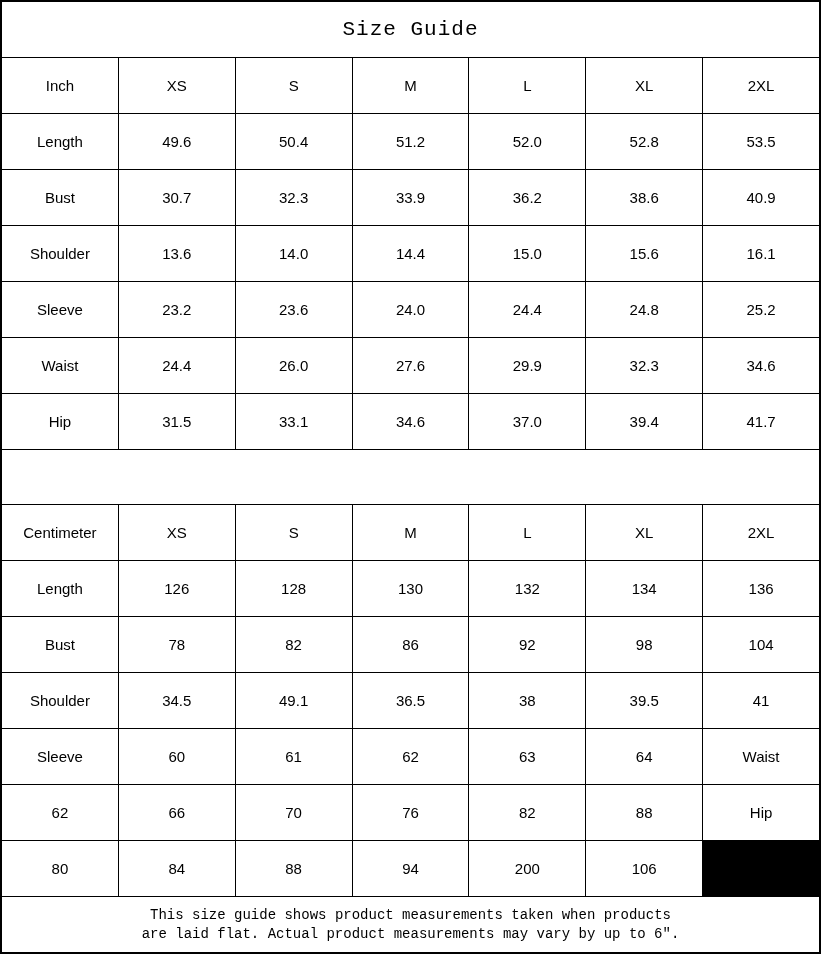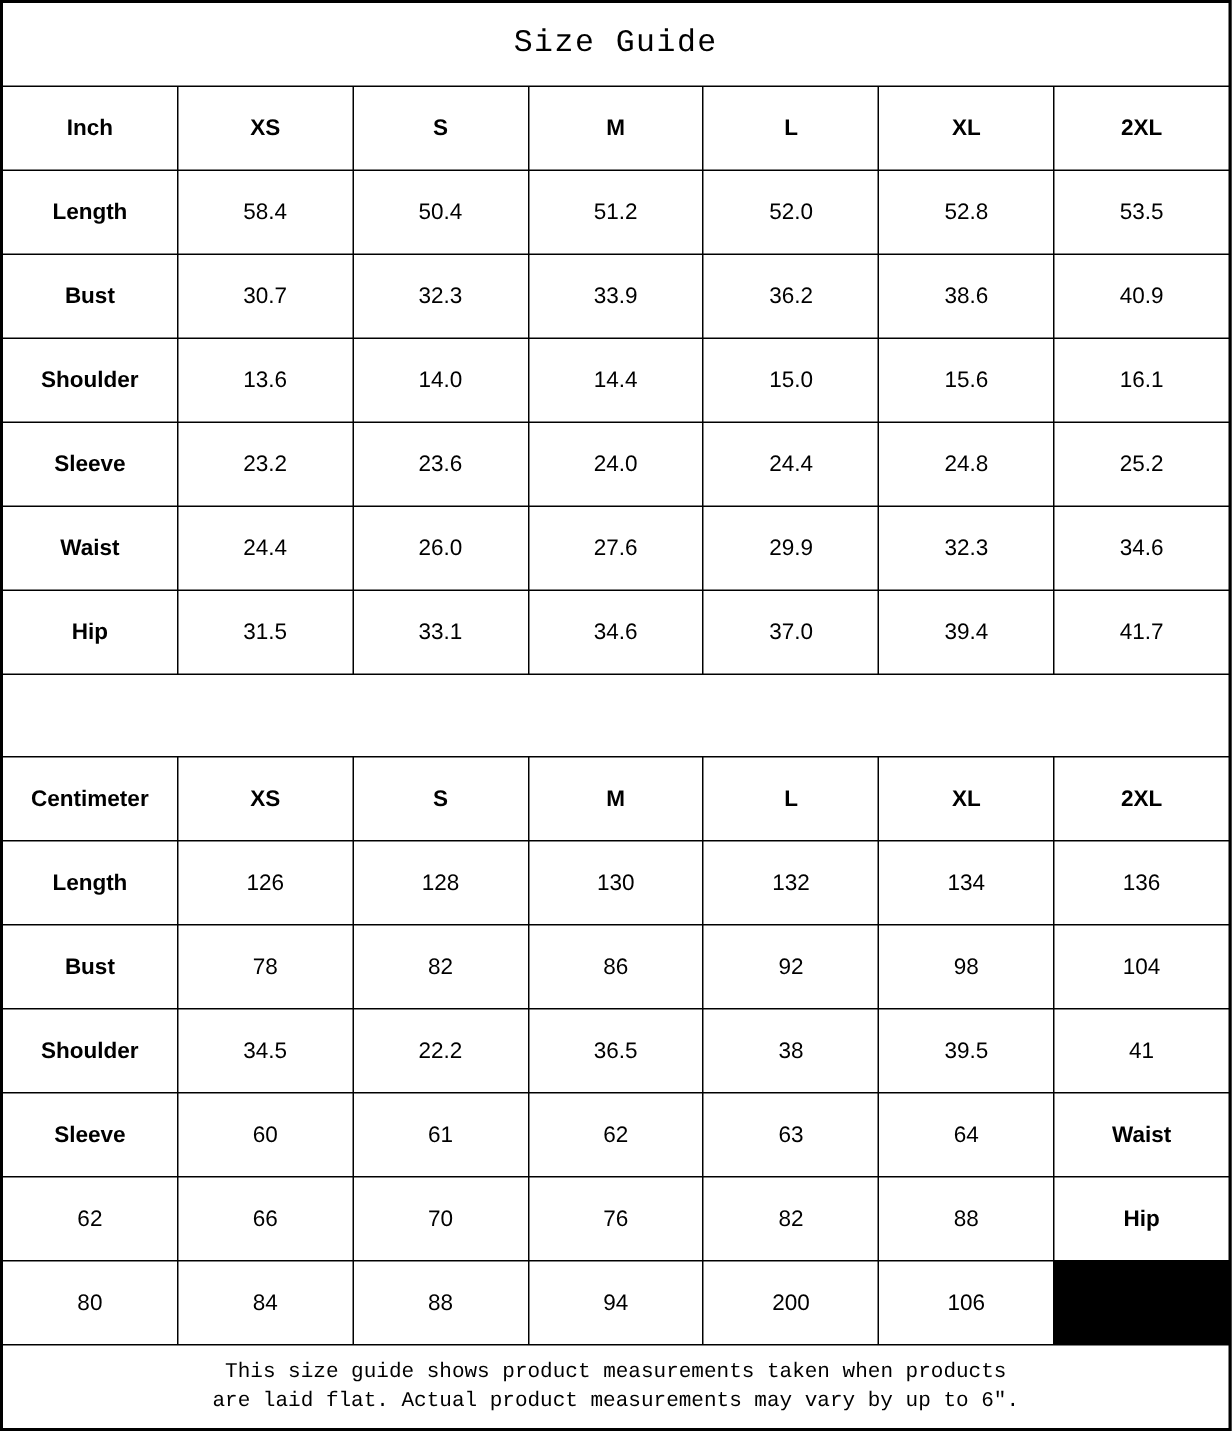--- a/index.html
+++ b/index.html
@@ -28,21 +28,21 @@
     font-size: 15px;
     overflow: hidden;
   }
   .full { grid-column: 1 / -1; }
   .title {
     font-family: "Liberation Mono", "DejaVu Sans Mono", monospace;
     font-size: 21px;
     font-weight: normal;
     letter-spacing: 1px;
   }
-  .hdr, .lbl { font-weight: bold; }
+  .hdr, .lbl { font-weight: normal; }
   .footer {
     flex-direction: column;
     font-family: "Liberation Mono", "DejaVu Sans Mono", monospace;
     font-size: 14px;
     line-height: 19px;
     text-align: right;
   }
 </style>
 </head>
 <body>
@@ -53,21 +53,21 @@
 
   <div class="cell hdr">Inch</div>
   <div class="cell hdr">XS</div>
   <div class="cell hdr">S</div>
   <div class="cell hdr">M</div>
   <div class="cell hdr">L</div>
   <div class="cell hdr">XL</div>
   <div class="cell hdr">2XL</div>
 
   <div class="cell lbl">Length</div>
-  <div class="cell val">58.4</div>
+  <div class="cell val">49.6</div>
   <div class="cell val">50.4</div>
   <div class="cell val">51.2</div>
   <div class="cell val">52.0</div>
   <div class="cell val">52.8</div>
   <div class="cell val">53.5</div>
 
   <div class="cell lbl">Bust</div>
   <div class="cell val">30.7</div>
   <div class="cell val">32.3</div>
   <div class="cell val">33.9</div>
@@ -128,21 +128,21 @@
   <div class="cell lbl">Bust</div>
   <div class="cell val">78</div>
   <div class="cell val">82</div>
   <div class="cell val">86</div>
   <div class="cell val">92</div>
   <div class="cell val">98</div>
   <div class="cell val">104</div>
 
   <div class="cell lbl">Shoulder</div>
   <div class="cell val">34.5</div>
-  <div class="cell val">22.2</div>
+  <div class="cell val">49.1</div>
   <div class="cell val">36.5</div>
   <div class="cell val">38</div>
   <div class="cell val">39.5</div>
   <div class="cell val">41</div>
 
   <div class="cell lbl">Sleeve</div>
   <div class="cell val">60</div>
   <div class="cell val">61</div>
   <div class="cell val">62</div>
   <div class="cell val">63</div>

